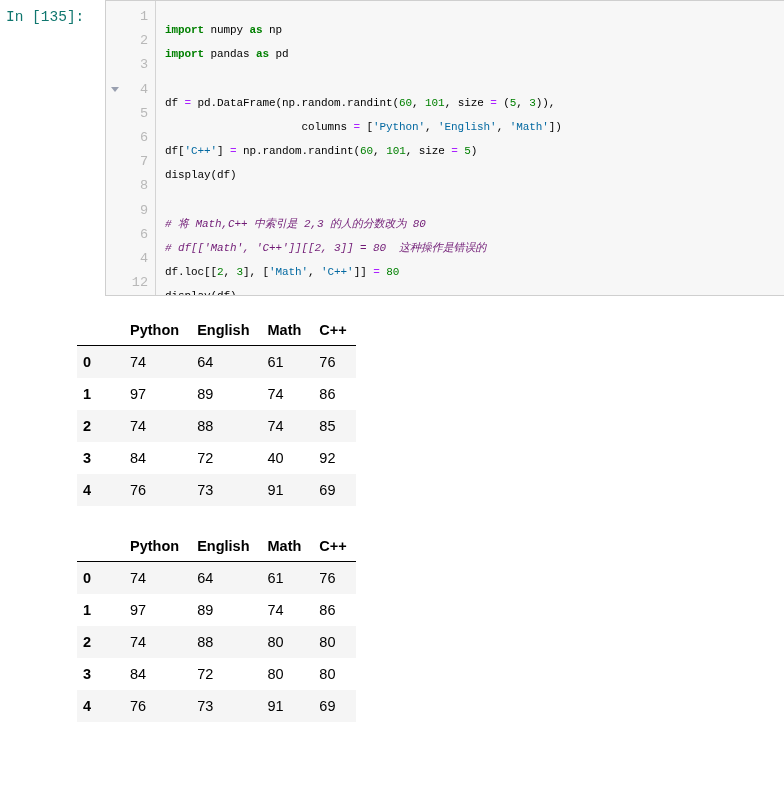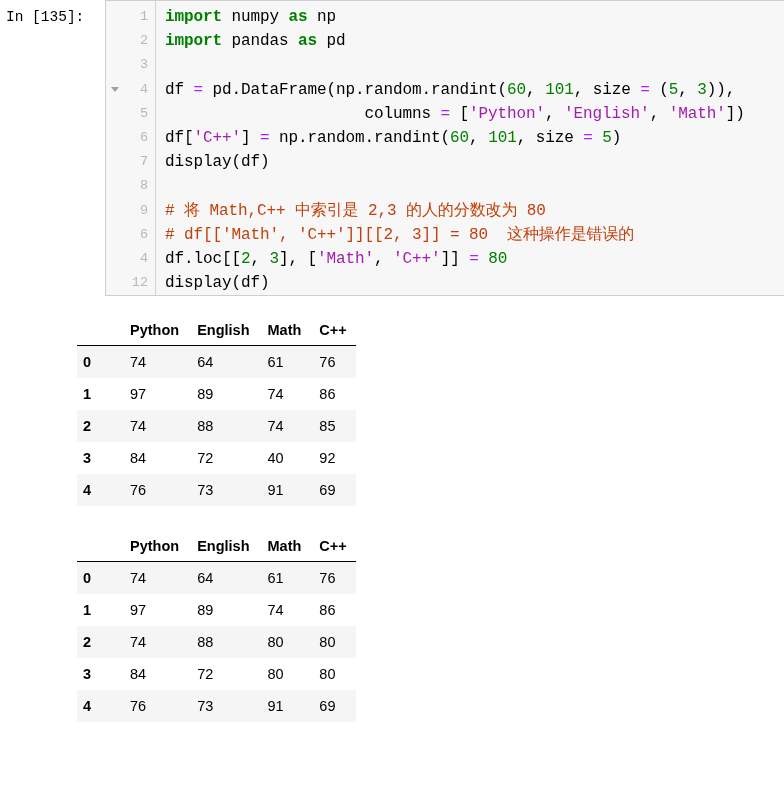--- a/index.html
+++ b/index.html
@@ -25,21 +25,21 @@
 
   .prompt {
     width: 105px;
     flex: 0 0 105px;
     text-align: left;
     padding-left: 6px;
     padding-top: 9px;
     box-sizing: border-box;
     font-family: "Liberation Mono", monospace;
     font-size: 14.5px;
-    color: #000000;
+    color: #0f766e;
     letter-spacing: 0px;
     white-space: pre;
   }
 
   .input-area {
     flex: 1 1 auto;
     background: #f7f7f7;
     border: 1px solid #cfcfcf;
     border-right: none;
     box-sizing: border-box;
@@ -82,34 +82,35 @@
     border-right: 1px solid #d4d4d4;
     user-select: none;
     white-space: pre;
   }
 
   .code {
     flex: 1 1 auto;
     padding-top: 4px;
     padding-left: 9px;
     font-family: "Liberation Mono", monospace;
-    font-size: 16px;
+    font-size: 11px;
     line-height: 24.2px;
     white-space: pre;
     color: #000000;
     letter-spacing: -0.1px;
+    margin-top: 13px;
   }
   .code div { height: 24.2px; }
 
   
   .kw   { color: #008000; font-weight: bold; }
   .num  { color: #008000; text-align: right; }
-  .str  { color: #a21caf; }
+  .str  { color: #0369a1; }
   .op   { color: #AA22FF; }
-  .cmt  { color: #c2410c; }
+  .cmt  { color: #701a75; font-style: italic; }
   .bi   { color: #000000; }
 
   
   .output-block {
     padding-left: 77px;
     box-sizing: border-box;
   }
   table.df {
     border-collapse: collapse;
     font-family: "Liberation Sans", sans-serif;

